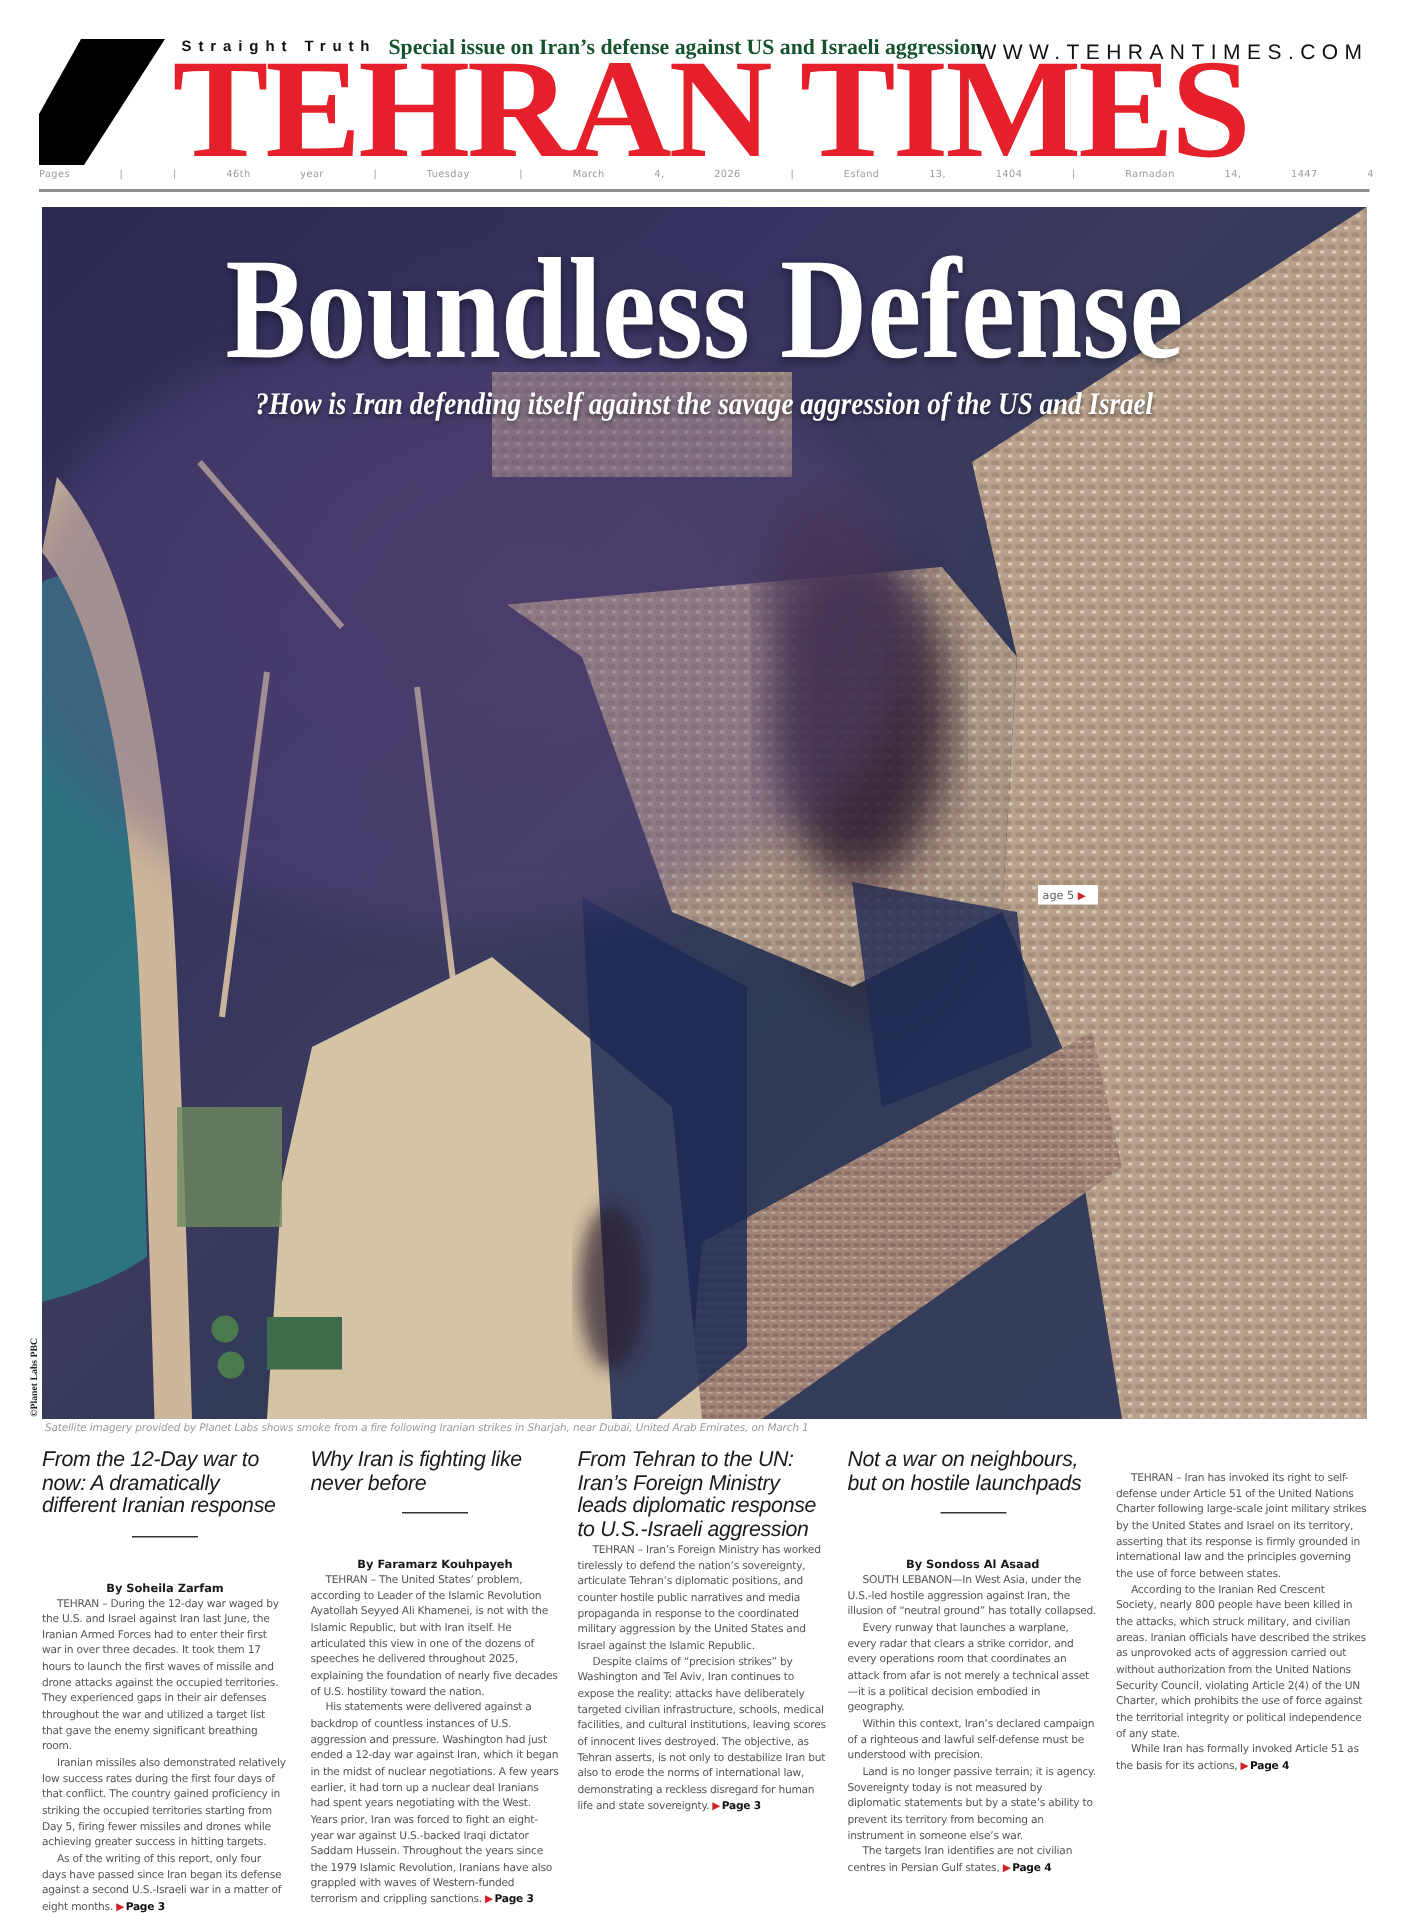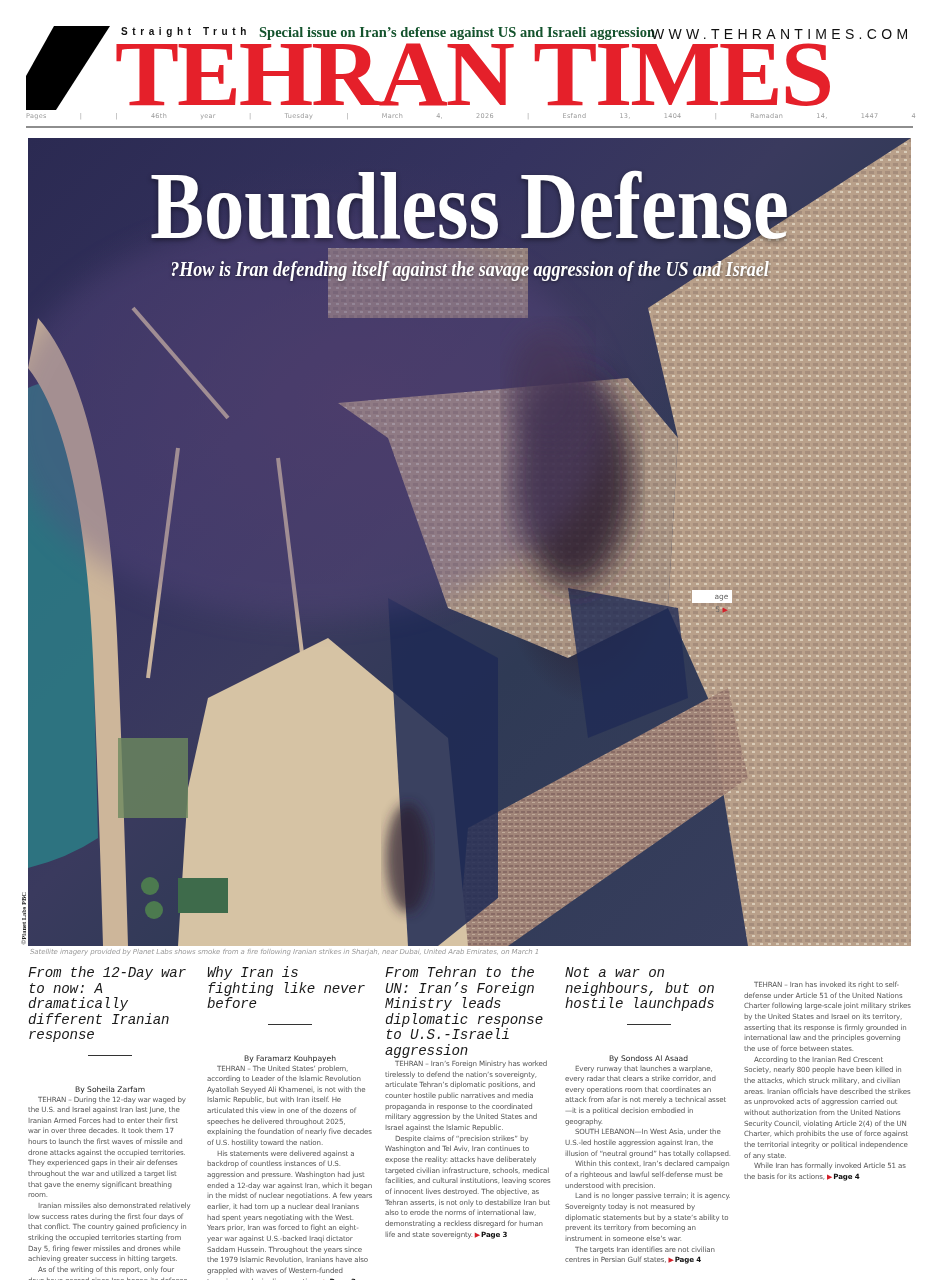--- a/index.html
+++ b/index.html
@@ -18,32 +18,32 @@
   
   .hero { position: absolute; left: 28px; top: 138px; width: 883px; height: 808px; overflow: hidden;
     background:
       radial-gradient(ellipse 120px 180px at 560px 440px, rgba(40,25,40,0.92), rgba(40,25,40,0) 70%),
       radial-gradient(ellipse 60px 90px at 370px 760px, rgba(40,25,40,0.75), rgba(40,25,40,0) 70%),
       radial-gradient(ellipse 420px 300px at 330px 260px, rgba(70,55,95,0.85), rgba(70,55,95,0) 80%),
       linear-gradient(135deg, #2b2a52 0%, #35335f 30%, #3a3a5e 45%, #2f3a55 60%, #3a3f60 100%);
   }
   .hero-title { position: absolute; left: 0; top: 18px; width: 883px; text-align: center; font-family: "Liberation Serif", serif; font-weight: bold; font-size: 96px; line-height: 100px; color: #ffffff; letter-spacing: 0px; transform: scaleX(0.84); transform-origin: center top; text-shadow: 0 2px 6px rgba(0,0,0,0.45); white-space: nowrap; }
   .hero-subtitle { position: absolute; left: 0; top: 119px; width: 883px; text-align: center; font-family: "Liberation Serif", serif; font-weight: bold; font-style: italic; font-size: 21px; color: #ffffff; transform: scaleX(0.86); transform-origin: center top; text-shadow: 0 1px 4px rgba(0,0,0,0.55); white-space: nowrap; }
-  .page-tag { position: absolute; left: 664px; top: 452px; width: 40px; height: 13px; background: #ffffff; font-family: "DejaVu Sans", sans-serif; font-size: 7.5px; color: #666; line-height: 13px; padding-left: 19px; text-align: center; }
+  .page-tag { position: absolute; left: 664px; top: 452px; width: 40px; height: 13px; background: #ffffff; font-family: "DejaVu Sans", sans-serif; font-size: 7.5px; color: #666; line-height: 13px; padding-left: 3px; }
   .page-tag .tri { color: #d3202a; font-size: 7px; }
   .photo-credit { position: absolute; left: 18px; top: 884px; width: 10px; height: 62px; }
   .photo-credit span { position: absolute; left: -26px; top: 26px; width: 62px; transform: rotate(-90deg); font-family: "Liberation Serif", serif; font-weight: bold; font-size: 6.5px; color: #222; white-space: nowrap; }
   .caption { position: absolute; left: 30px; top: 948px; width: 880px; font-family: "DejaVu Sans", sans-serif; font-style: italic; font-size: 7px; color: #9a9a9a; white-space: nowrap; letter-spacing: -0.1px; }
 
   
   .articles { position: absolute; left: 28px; top: 966px; width: 884px; height: 300px; }
   .article { position: absolute; top: 0; }
-  .headline { font-family: Liberation Mono, monospace; font-style: italic; font-size: 14.2px; line-height: 15.5px; color: #1a1a1a; letter-spacing: -0.2px; }
+  .headline { font-family: Liberation Sans, sans-serif; font-style: italic; font-size: 14.2px; line-height: 15.5px; color: #1a1a1a; letter-spacing: -0.2px; }
   .head-rule { width: 44px; height: 1px; background: #333; margin: 11px auto 9px auto; }
-  .byline { text-align: center; font-family: "DejaVu Sans", sans-serif; font-weight: normal; font-size: 7.6px; color: #1a1a1a; margin-bottom: 1px; margin-top: 29px; }
+  .byline { text-align: center; font-family: "DejaVu Sans", sans-serif; font-weight: bold; font-size: 7.6px; color: #1a1a1a; margin-bottom: 1px; margin-top: 29px; }
   .body p { font-family: "DejaVu Sans", sans-serif; font-size: 7.1px; line-height: 10.65px; color: #555; text-indent: 10px; letter-spacing: -0.15px; }
   .jump { font-weight: bold; color: #111; white-space: nowrap; }
   .jump .arrow { color: #d3202a; font-size: 7px; margin-right: 1px; }
 </style>
 </head>
 <body>
 
 <svg class="mourning-ribbon" viewBox="0 0 90 84">
   <polygon points="28,0 84,0 30,84 0,84 0,50" fill="#000"></polygon>
 </svg>
@@ -170,22 +170,22 @@
       <p>TEHRAN – Iran’s Foreign Ministry has worked tirelessly to defend the nation’s sovereignty, articulate Tehran’s diplomatic positions, and counter hostile public narratives and media propaganda in response to the coordinated military aggression by the United States and Israel against the Islamic Republic.</p>
       <p><span>Despite claims of “precision strikes” by Washington and Tel Aviv, Iran continues to expose the reality: attacks have deliberately targeted civilian infrastructure, schools, medical facilities, and cultural institutions, leaving scores of innocent lives destroyed. The objective, as Tehran asserts, is not only to destabilize Iran but also to erode the norms of international law, demonstrating a reckless disregard for human life and state sovereignty.</span> <span class="jump"><span class="arrow">▶</span><span>Page 3</span></span></p>
     </div>
   </div>
 
   <div class="article" style="left:537px;width:167px;">
     <div class="headline">Not a war on neighbours, but on hostile launchpads</div>
     <div class="head-rule"></div>
     <div class="byline">By Sondoss Al Asaad</div>
     <div class="body">
+      <p>SOUTH LEBANON—In West Asia, under the U.S.-led hostile aggression against Iran, the illusion of “neutral ground” has totally collapsed.</p>
       <p>Every runway that launches a warplane, every radar that clears a strike corridor, and every operations room that coordinates an attack from afar is not merely a technical asset—it is a political decision embodied in geography.</p>
-      <p>SOUTH LEBANON—In West Asia, under the U.S.-led hostile aggression against Iran, the illusion of “neutral ground” has totally collapsed.</p>
       <p>Within this context, Iran’s declared campaign of a righteous and lawful self-defense must be understood with precision.</p>
       <p>Land is no longer passive terrain; it is agency. Sovereignty today is not measured by diplomatic statements but by a state’s ability to prevent its territory from becoming an instrument in someone else’s war.</p>
       <p><span>The targets Iran identifies are not civilian centres in Persian Gulf states,</span> <span class="jump"><span class="arrow">▶</span><span>Page 4</span></span></p>
     </div>
   </div>
 
   <div class="article" style="left:716px;width:168px;">
     <div class="body" style="margin-top:14px;">
       <p>TEHRAN – Iran has invoked its right to self-defense under Article 51 of the United Nations Charter following large-scale joint military strikes by the United States and Israel on its territory, asserting that its response is firmly grounded in international law and the principles governing the use of force between states.</p>
       <p>According to the Iranian Red Crescent Society, nearly 800 people have been killed in the attacks, which struck military, and civilian areas. Iranian officials have described the strikes as unprovoked acts of aggression carried out without authorization from the United Nations Security Council, violating Article 2(4) of the UN Charter, which prohibits the use of force against the territorial integrity or political independence of any state.</p>

